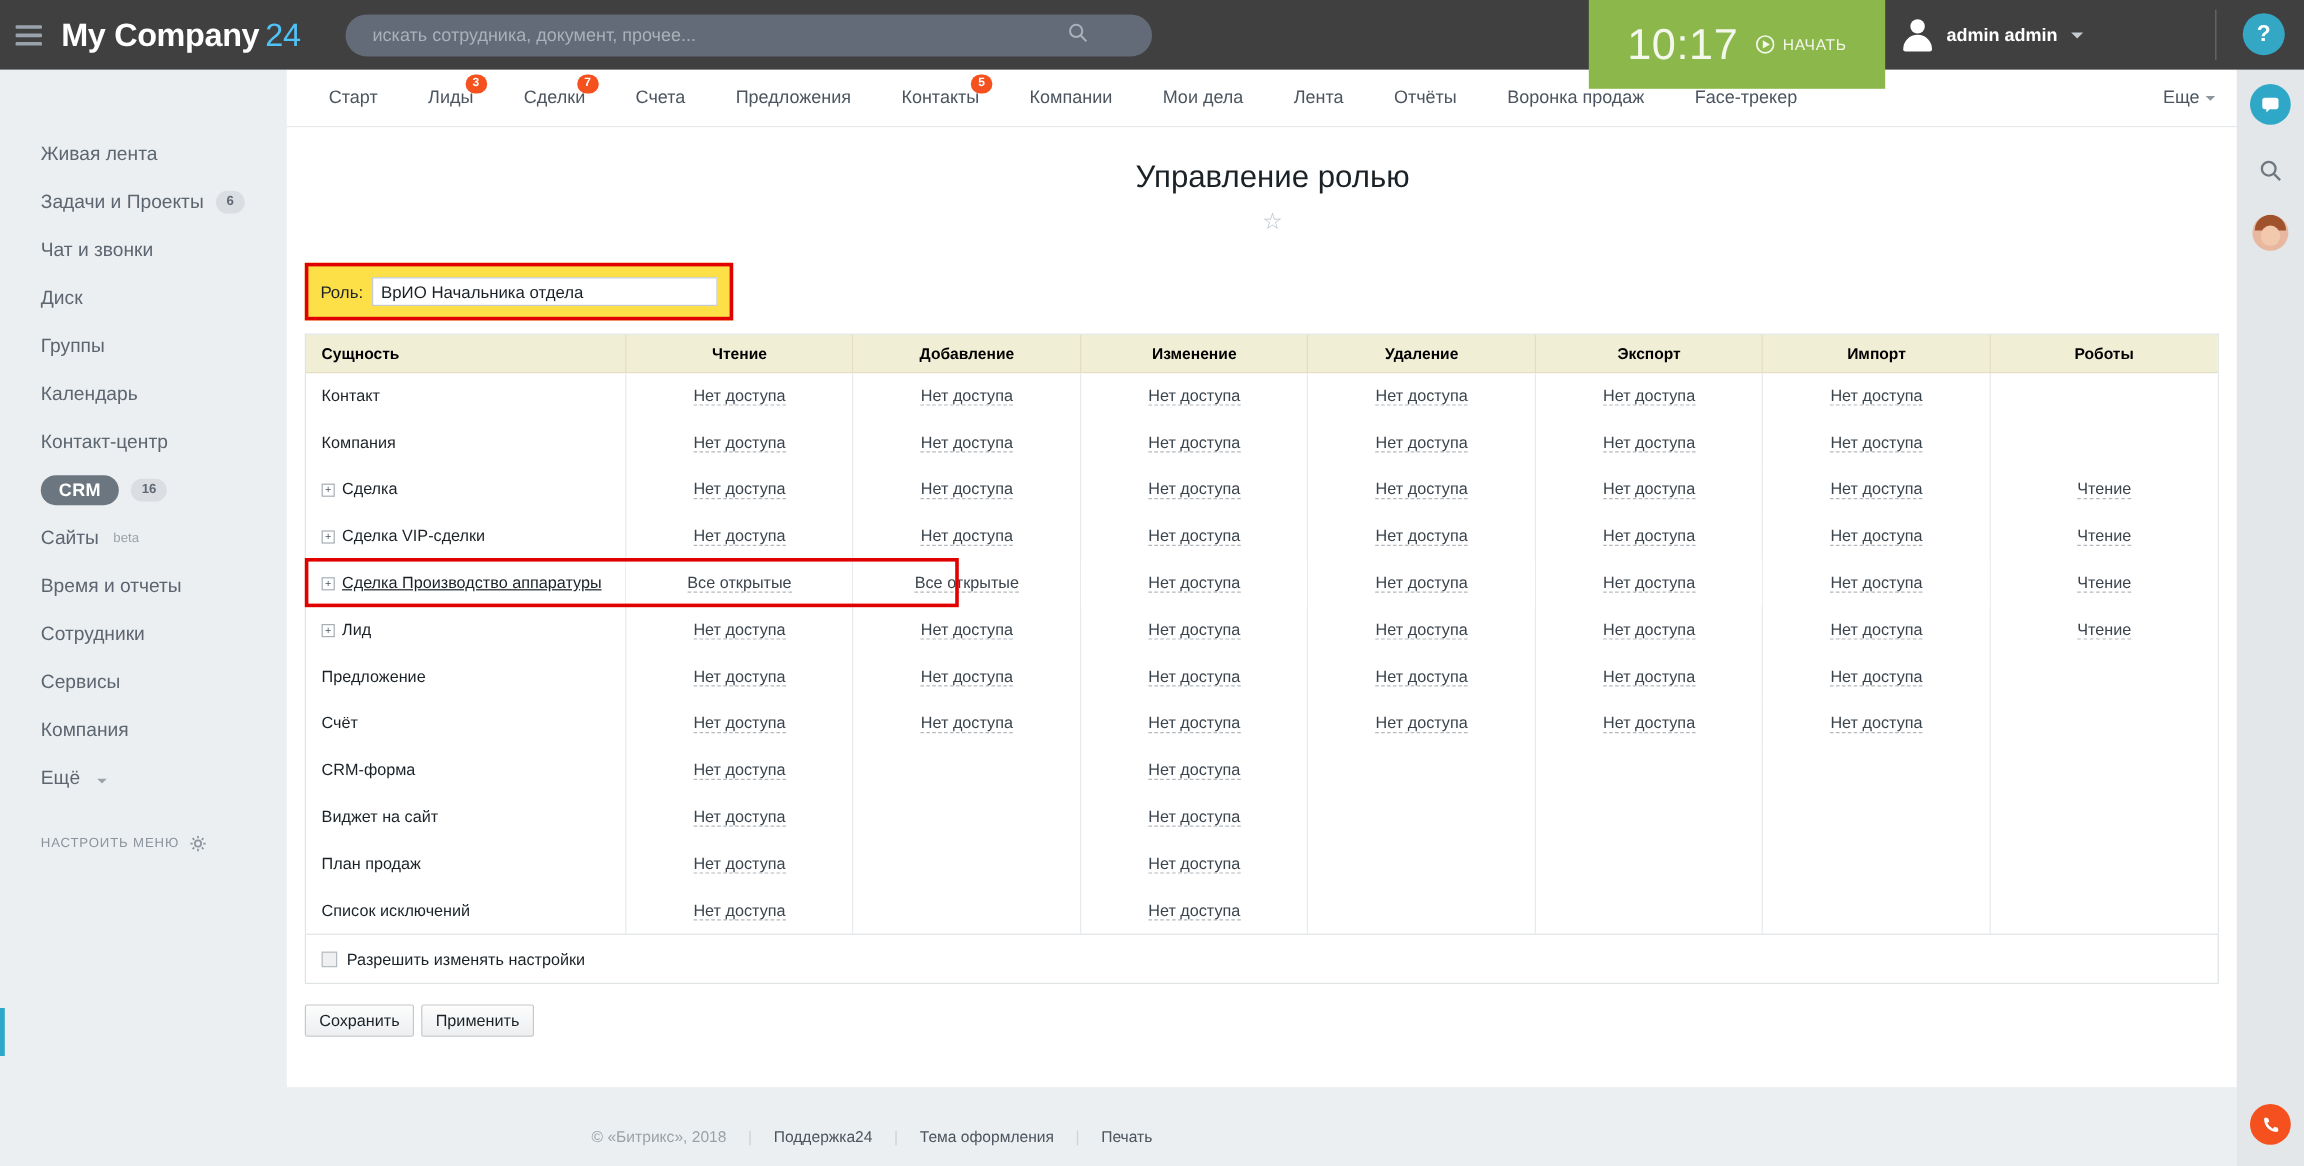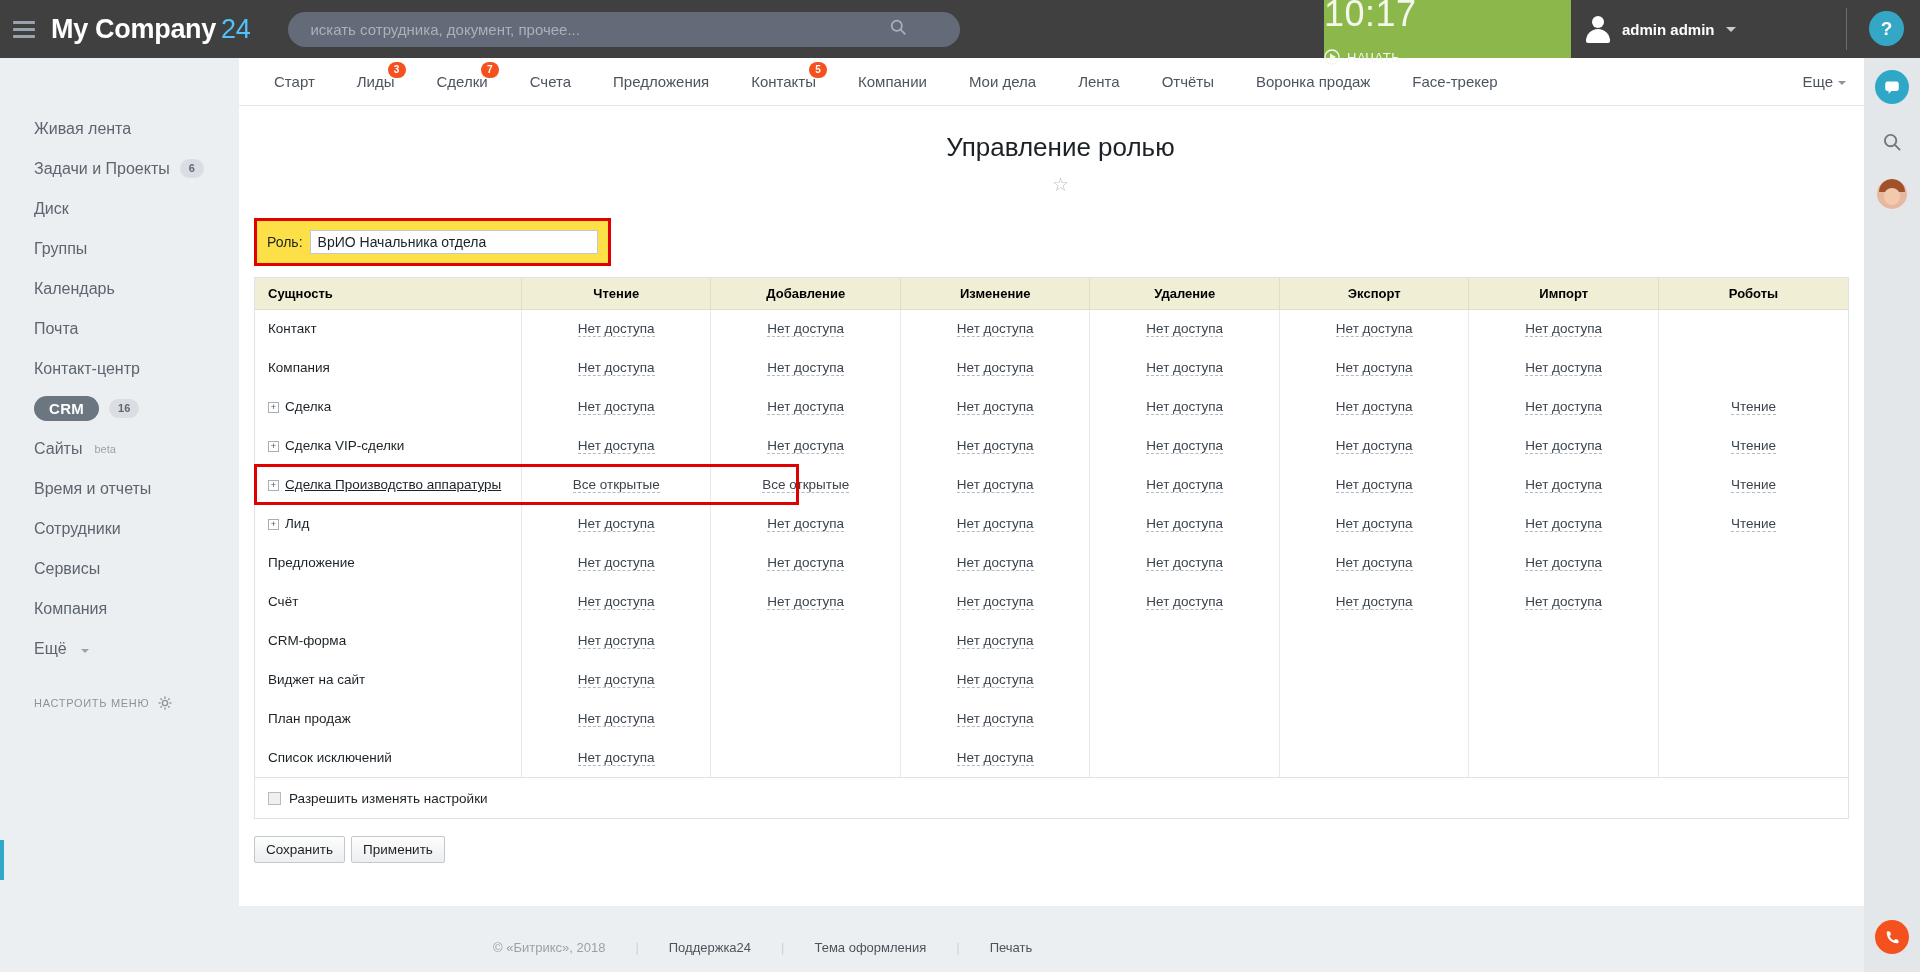--- a/index.html
+++ b/index.html
@@ -24,22 +24,22 @@
   .search-wrap { margin-left:38px; }
   .search {
     width:672px; height:35px; background:#626b77; border:none; border-radius:18px;
     color:#fff; font-size:15px; padding:0 40px 0 22px; font-family:inherit; outline:none;
   }
   .search::placeholder { color:#a9b1bb; }
   .search-icon {
     position:absolute; left:890px; top:19px; width:17px; height:17px; pointer-events:none;
   }
   .timer {
-    position:absolute; left:1324px; top:0; width:247px; height:58px; background:#8cb84b;
-    display:flex; align-items:flex-start; justify-content:center; gap:14px; cursor:pointer;flex-direction:column;
+    position:absolute; left:1324px; top:0; width:247px; height:74px; background:#8cb84b;
+    display:flex; align-items:center; justify-content:center; gap:14px; cursor:pointer;
   }
   .timer .clock { color:#f3f7ec; font-size:36px; font-weight:300; letter-spacing:0.5px; }
   .timer .start { color:#f3f7ec; font-size:13px; letter-spacing:0.6px; display:flex; align-items:center; gap:7px; }
   .user {
     position:absolute; left:1571px; top:0; height:58px; display:flex; align-items:center; gap:11px;
     padding:0 20px 0 14px; cursor:pointer;
   }
   .avatar { width:26px; height:30px; position:relative; }
   .avatar .head { position:absolute; left:7px; top:2px; width:12px; height:12px; border-radius:50%; background:#fff; }
   .avatar .body { position:absolute; left:1px; top:15px; width:24px; height:14px; border-radius:12px 12px 2px 2px; background:#fff; }
@@ -146,21 +146,21 @@
   .btn {
     background:linear-gradient(#fdfdfd,#eceef0); border:1px solid #c3c8cc; border-radius:2px;
     font-size:13.5px; color:#1b2227; padding:5px 11px; cursor:pointer; font-family:inherit;
   }
 
   
   .footer {
     position:absolute; left:239px; top:960px; width:1625px;
   }
   .foot-inner {
-    position:absolute; left:0; top:-78px; display:flex; align-items:center; gap:16px;
+    position:absolute; left:0; top:-78px; display:flex; align-items:center; gap:4px;
     font-size:13px; color:#9aa2a9; padding-left:15px;
   }
   .foot-inner span.sep { margin:0 14px; color:#ccd2d7; }
   .foot-inner a { color:#4b545d; text-decoration:none; cursor:pointer; }
 
   
   .rail {
     position:absolute; right:0; top:0; width:56px; height:972px; background:#e3e7ea; z-index:20;
   }
   .rail-btn {
@@ -227,30 +227,30 @@
   <div class="sidebar">
     <div id="side-items">
         <div class="side-item">
           <span>Живая лента</span>
         </div>
         <div class="side-item">
           <span>Задачи и Проекты</span>
           <span class="badge">6</span>
         </div>
         <div class="side-item">
+          <span>Чат и звонки</span>
+        </div>
+        <div class="side-item">
           <span>Диск</span>
         </div>
         <div class="side-item">
           <span>Группы</span>
         </div>
         <div class="side-item">
           <span>Календарь</span>
-        </div>
-        <div class="side-item">
-          <span>Почта</span>
         </div>
         <div class="side-item">
           <span>Контакт-центр</span>
         </div>
         <div class="side-item active">
           <span class="pill">CRM</span>
           <span class="badge">16</span>
         </div>
         <div class="side-item">
           <span>Сайты</span>

